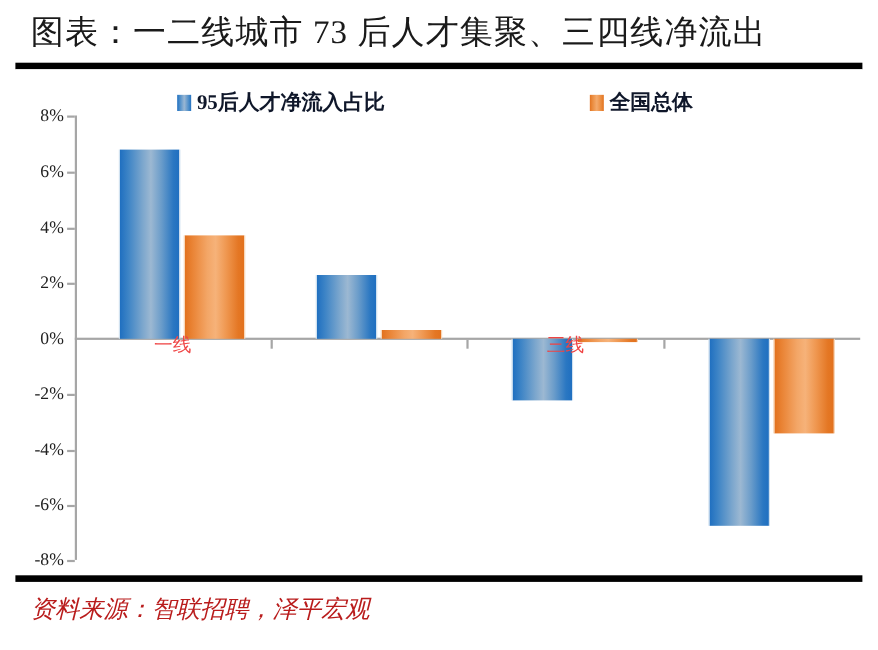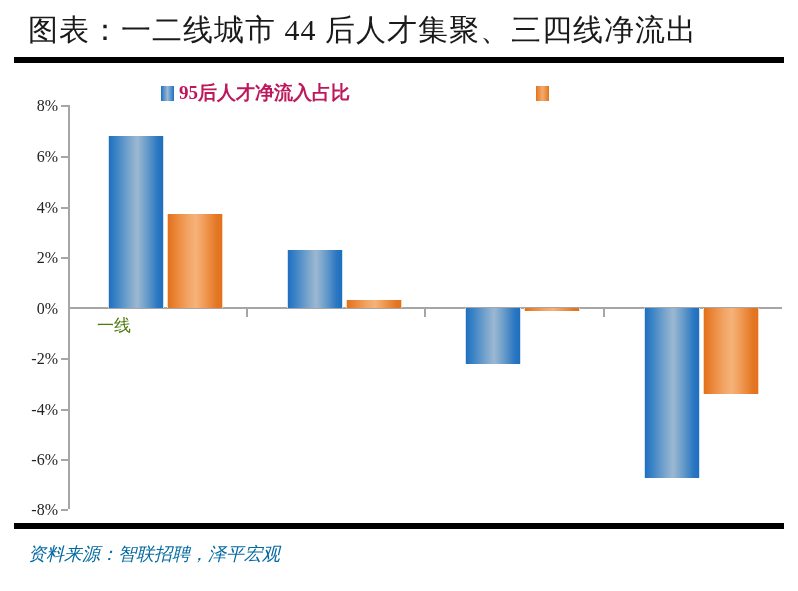--- a/index.html
+++ b/index.html
@@ -29,21 +29,21 @@
   .legend-item.s0{left:10px;}
   .legend-item.s1{left:385px;}
   .legend-swatch{
     width:13px;height:15px;display:inline-block;margin-right:4px;
     border:1px solid #ffffff;
   }
   .sw-blue{background:linear-gradient(to right,#1f6fc0 0%,#4a8cc9 18%,#9ab7d3 50%,#4a8cc9 82%,#1f6fc0 100%);}
   .sw-orange{background:linear-gradient(to right,#e2711d 0%,#ea8a3c 18%,#f4aa6c 50%,#ea8a3c 82%,#e2711d 100%);}
   .legend-label{
     font-family:"Liberation Serif", serif;
-    font-size:19px;font-weight:bold;color:#be185d;white-space:nowrap;
+    font-size:19px;font-weight:bold;color:#0f172a;white-space:nowrap;
   }
 
   
   .axis-v{position:absolute;left:68px;top:105px;width:2px;height:404px;background:#a6a6a6;}
   .axis-zero{position:absolute;left:68px;top:307px;width:714px;height:2px;background:#a6a6a6;}
   .tick{position:absolute;left:61px;width:7px;height:2px;background:#a6a6a6;}
   .ylab{
     position:absolute;right:0;width:48px;text-align:right;
     font-family:"Liberation Serif", serif;
     font-size:16px;color:#222;
@@ -60,53 +60,54 @@
     background:linear-gradient(to right,#1f6fc0 0%,#3d84c6 14%,#7ba6cd 38%,#9cb8d2 52%,#6a9cca 70%,#2a77c2 90%,#1f6fc0 100%);
     border-left:1px solid #cfe0ef;border-right:1px solid #cfe0ef;
   }
   .bar.orange{
     background:linear-gradient(to right,#e2711d 0%,#ea8537 14%,#f3a667 38%,#f6b279 52%,#ef9750 70%,#e47724 90%,#e2711d 100%);
     border-left:1px solid #f7d4b4;border-right:1px solid #f7d4b4;
   }
 
   
   .catlab{
-    position:absolute;top:314px;width:120px;
+    position:absolute;top:302px;width:120px;text-align:center;
     font-family:"Liberation Serif", serif;
-    font-size:17px;color:#4d7c0f;
+    font-size:17px;color:#ef4444;
   }
 
   
   .rule-bot{position:absolute;left:14px;top:523px;width:770px;height:6px;background:#000;}
   .source{
     position:absolute;left:28px;top:534px;width:740px;height:40px;
     font-family:"Liberation Serif", serif;
-    font-style:italic;font-size:18px;color:#0369a1;
+    font-style:italic;font-size:22px;color:#b91c1c;
     line-height:40px;white-space:nowrap;
   }
 </style>
 </head>
 <body>
 
 <div id="page">
 
   <div class="title-area">
-    <div class="title-text">图表：一二线城市 44 后人才集聚、三四线净流出</div>
+    <div class="title-text">图表：一二线城市 73 后人才集聚、三四线净流出</div>
   </div>
   <div class="rule-top"></div>
 
   <div class="plot-frame"></div>
 
   <div class="legend">
     <div class="legend-item s0">
       <span class="legend-swatch sw-blue"></span>
       <span class="legend-label">95后人才净流入占比</span>
     </div>
     <div class="legend-item s1">
       <span class="legend-swatch sw-orange"></span>
+      <span class="legend-label">全国总体</span>
     </div>
   </div>
 
   <div class="plot">
 
     <div class="axis-v"></div>
     <div class="axis-zero"></div>
 
     <div class="tick" style="top:105px;"></div>
     <div class="tick" style="top:156px;"></div>
@@ -152,18 +153,19 @@
     <div class="bar blue" style="left: 108px; width: 54px; height: 172.04px; top: 135.96px;"></div>
     <div class="bar orange" style="left: 167px; width: 54px; height: 93.61px; top: 214.39px;"></div>
     <div class="bar blue" style="left: 287px; width: 54px; height: 58.19px; top: 249.81px;"></div>
     <div class="bar orange" style="left: 346px; width: 54px; height: 7.59px; top: 300.41px;"></div>
     <div class="bar blue" style="left: 465px; width: 54px; height: 55.66px; top: 308px;"></div>
     <div class="bar orange" style="left: 524px; width: 54px; height: 2.53px; top: 308px;"></div>
     <div class="bar blue" style="left: 644px; width: 54px; height: 169.51px; top: 308px;"></div>
     <div class="bar orange" style="left: 703px; width: 54px; height: 86.02px; top: 308px;"></div>
 
     <div class="catlab" style="left:97px;">一线</div>
+    <div class="catlab" style="left:454px;">三线</div>
   </div>
 
   <div class="rule-bot"></div>
   <div class="source">资料来源：智联招聘，泽平宏观</div>
 
 </div>
 
 </body></html>

